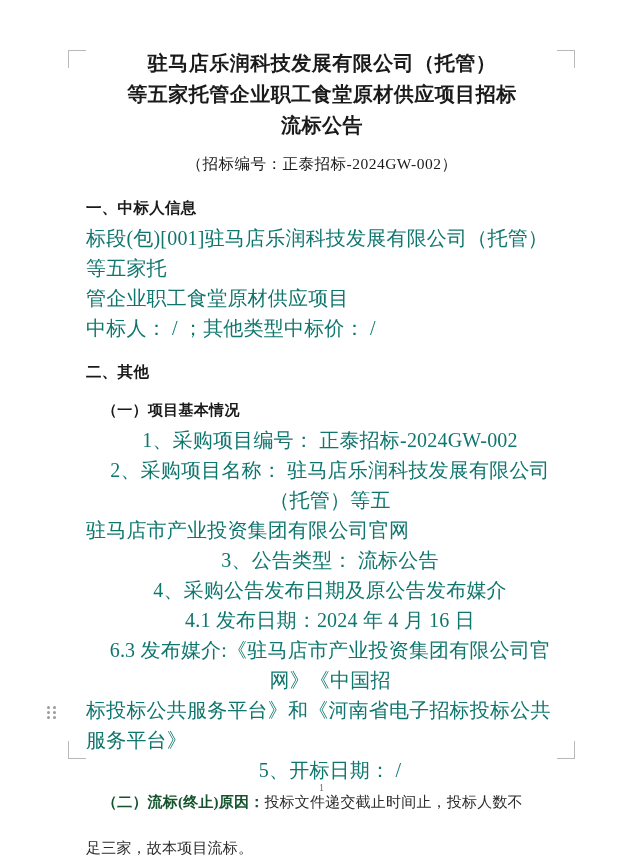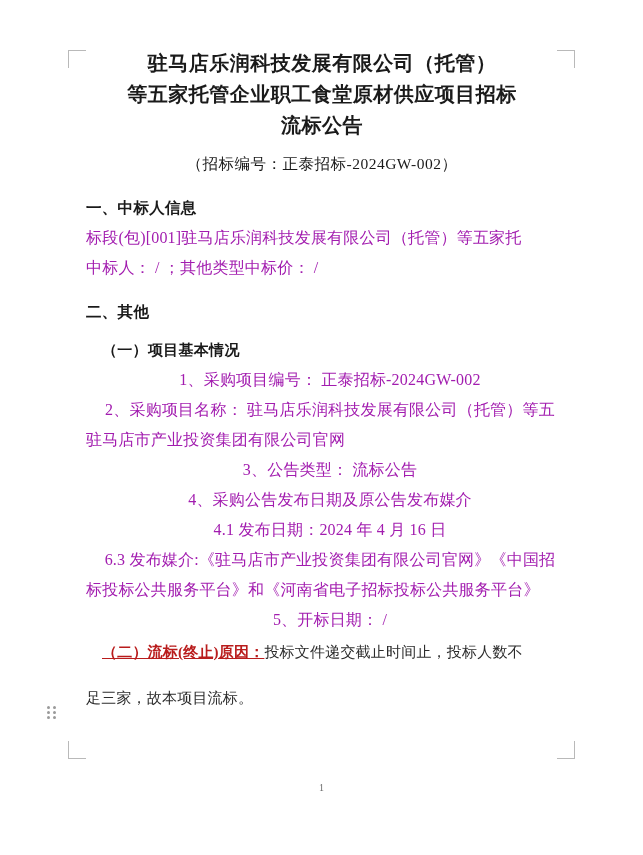--- a/index.html
+++ b/index.html
@@ -71,36 +71,36 @@
   .h3 {
     font-weight: bold;
     font-size: 15px;
     line-height: 30px;
     margin-top: 8px;
     padding-left: 16px;
     letter-spacing: 0.3px;
   }
 
   .para {
-    font-size: 16px;
+    font-size: 20px;
     line-height: 30px;
-    color: #a21caf;
+    color: #0f766e;
     letter-spacing: 0.2px;
   }
   .para.indent { padding-left: 16px; text-align: center; }
 
   .reason {
     font-size: 15px;
     line-height: 30px;
     padding-left: 16px;
     color: #2b2b2b;
     letter-spacing: 0.2px;
     margin-top: 2px;
   }
-  .reason b { font-weight: bold; color: #b91c1c; text-decoration: underline; }
+  .reason b { font-weight: bold; color: #14532d; }
 
   .page-number {
     position: absolute;
     left: 0;
     right: 0;
     bottom: 62px;
     text-align: center;
     font-size: 10px;
     color: #6a6a6a;
   }
@@ -141,20 +141,21 @@
       <span class="line">驻马店乐润科技发展有限公司（托管）</span>
       <span class="line">等五家托管企业职工食堂原材供应项目招标</span>
       <span class="line">流标公告</span>
     </div>
 
     <div class="subtitle">（招标编号：正泰招标-2024GW-002）</div>
 
     <div class="h2">一、中标人信息</div>
 
     <div class="para">标段(包)[001]驻马店乐润科技发展有限公司（托管）等五家托</div>
+    <div class="para">管企业职工食堂原材供应项目</div>
     <div class="para">中标人：   /   ；其他类型中标价：   /</div>
 
     <div class="h2">二、其他</div>
 
     <div class="h3">（一）项目基本情况</div>
 
     <div class="para indent">1、采购项目编号：  正泰招标-2024GW-002</div>
     <div class="para indent">2、采购项目名称：  驻马店乐润科技发展有限公司（托管）等五</div>
     <div class="para">驻马店市产业投资集团有限公司官网</div>
     <div class="para indent">3、公告类型：  流标公告</div>

